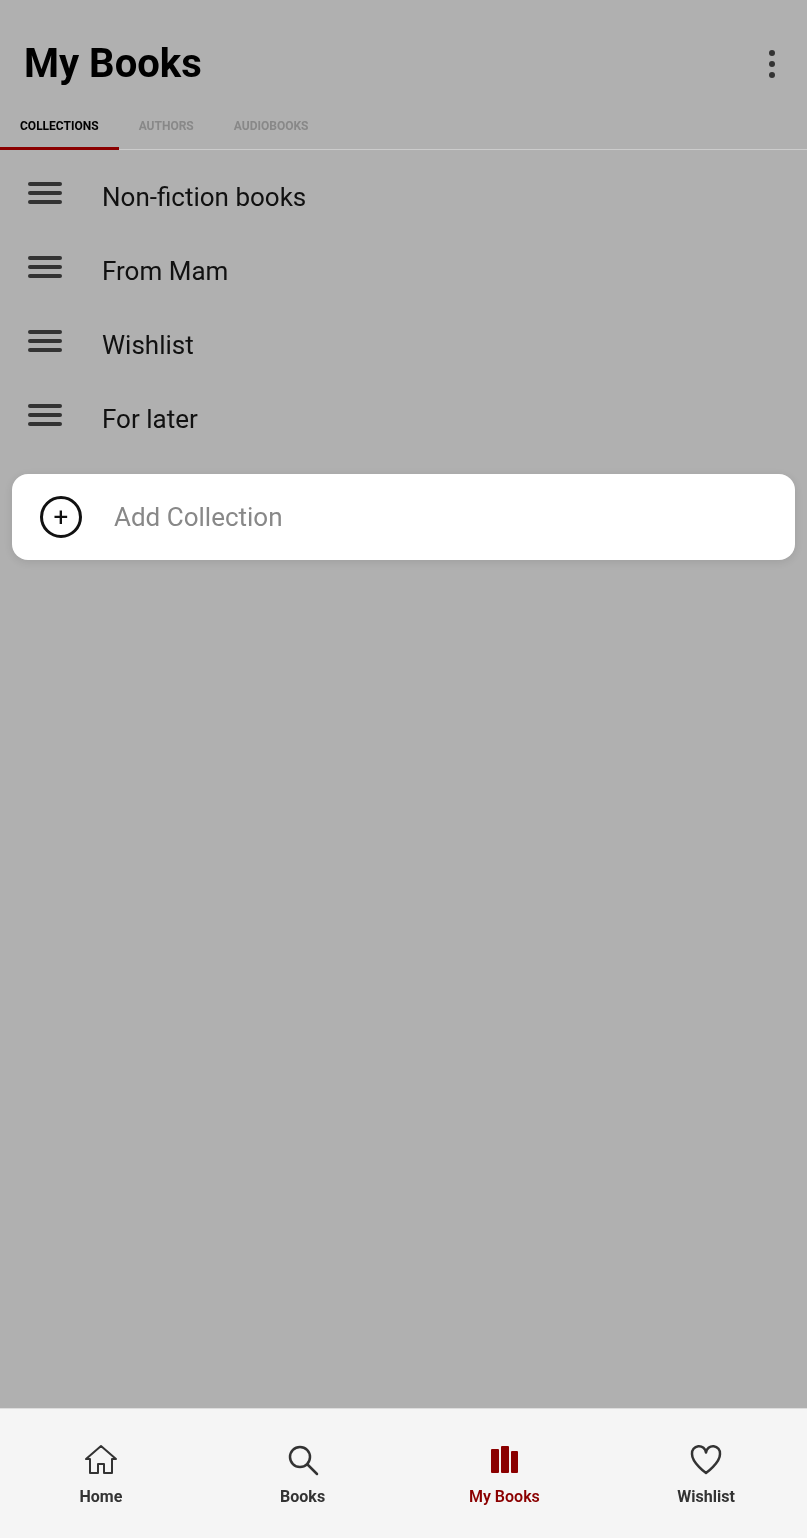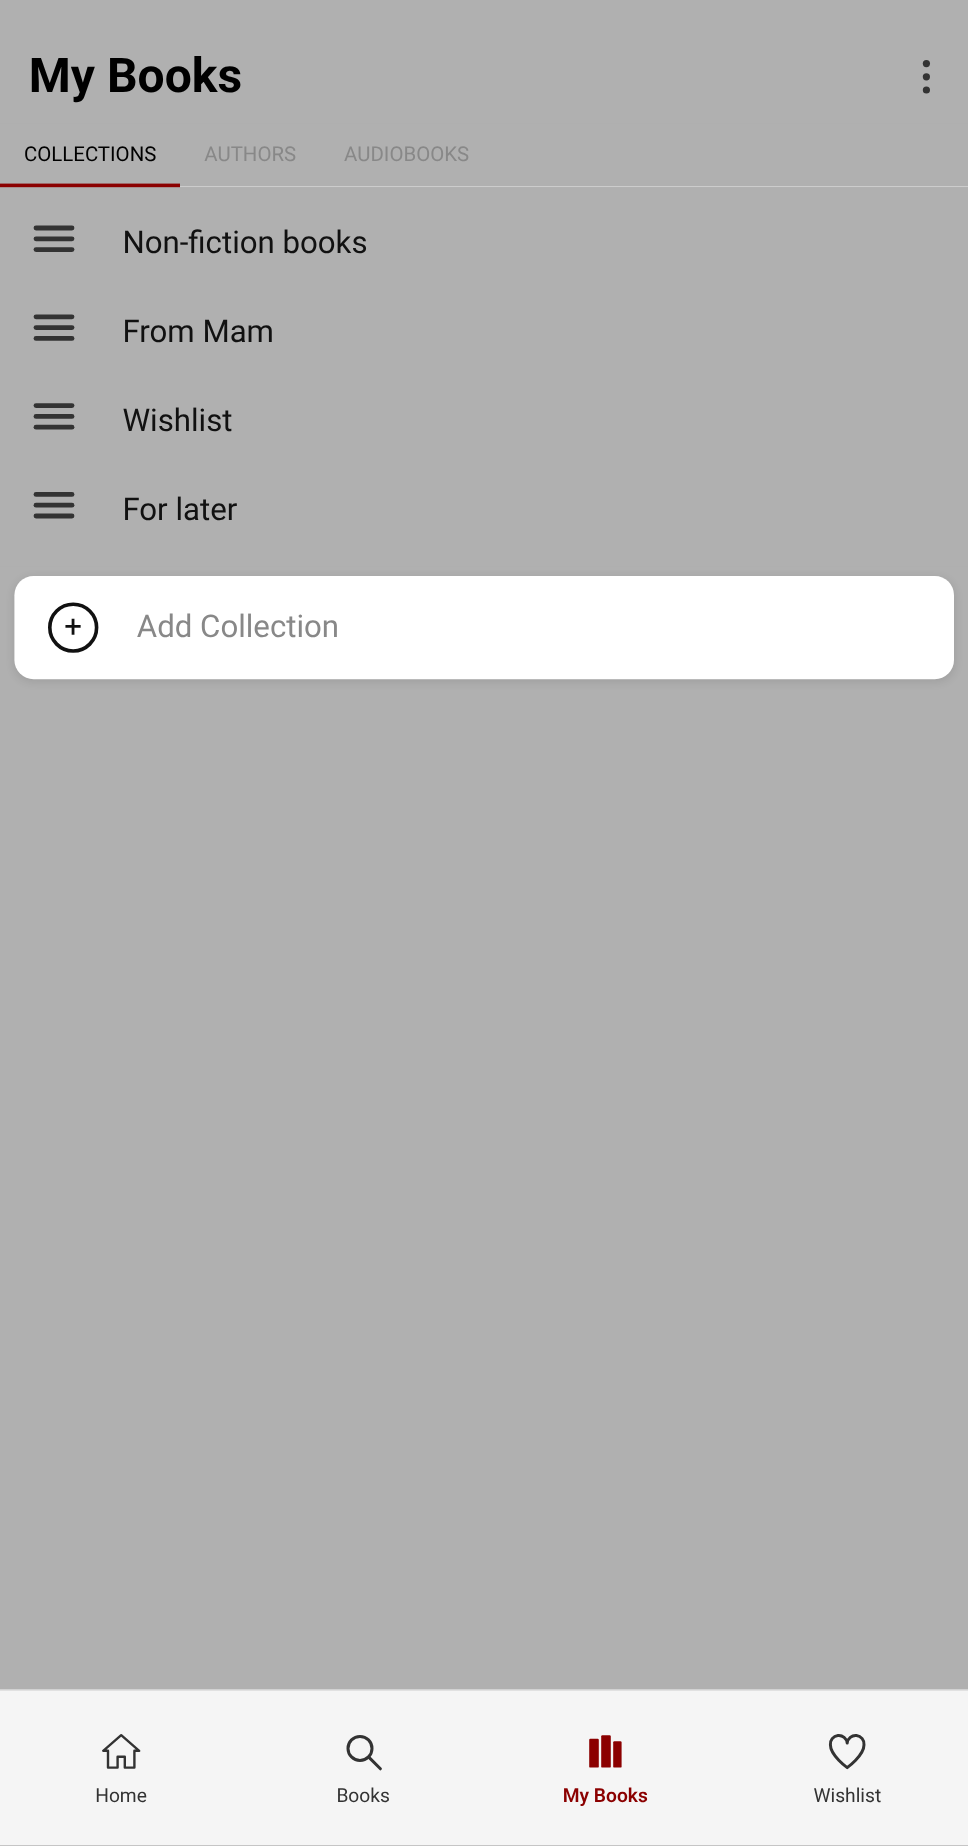--- a/index.html
+++ b/index.html
@@ -50,22 +50,22 @@
 
     
     .tabs {
       display: flex;
       border-bottom: 1px solid #ccc;
       background-color: #b0b0b0;
     }
 
     .tab {
       padding: 16px 20px;
-      font-size: 17px;
-      font-weight: 400;
+      font-size: 12px;
+      font-weight: 700;
       color: #888;
       cursor: pointer;
       position: relative;
       white-space: nowrap;
     }
 
     .tab.active {
       color: #000;
     }
 
@@ -174,20 +174,21 @@
     }
 
     .nav-icon {
       width: 38px;
       height: 38px;
     }
 
     .nav-label {
       font-size: 16px;
       color: #333;
+      font-weight: bold;
     }
 
     .nav-label.active {
       color: #8B0000;
       font-weight: 600;
     }
 
     
     svg {
       display: block;

